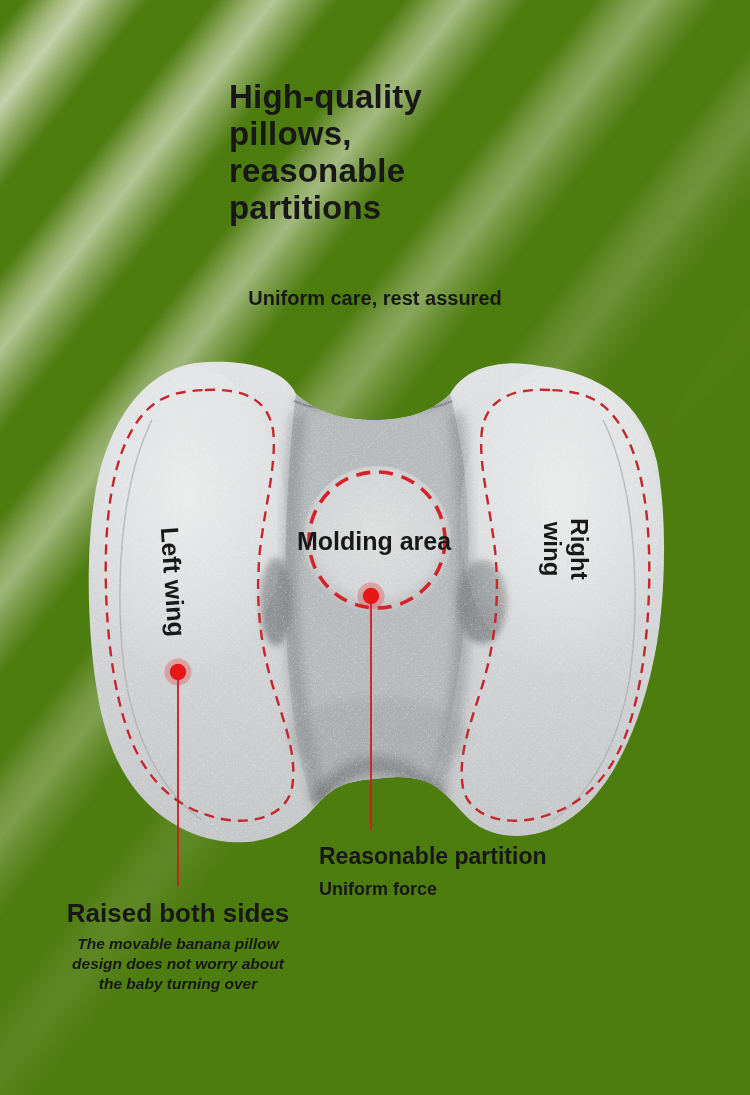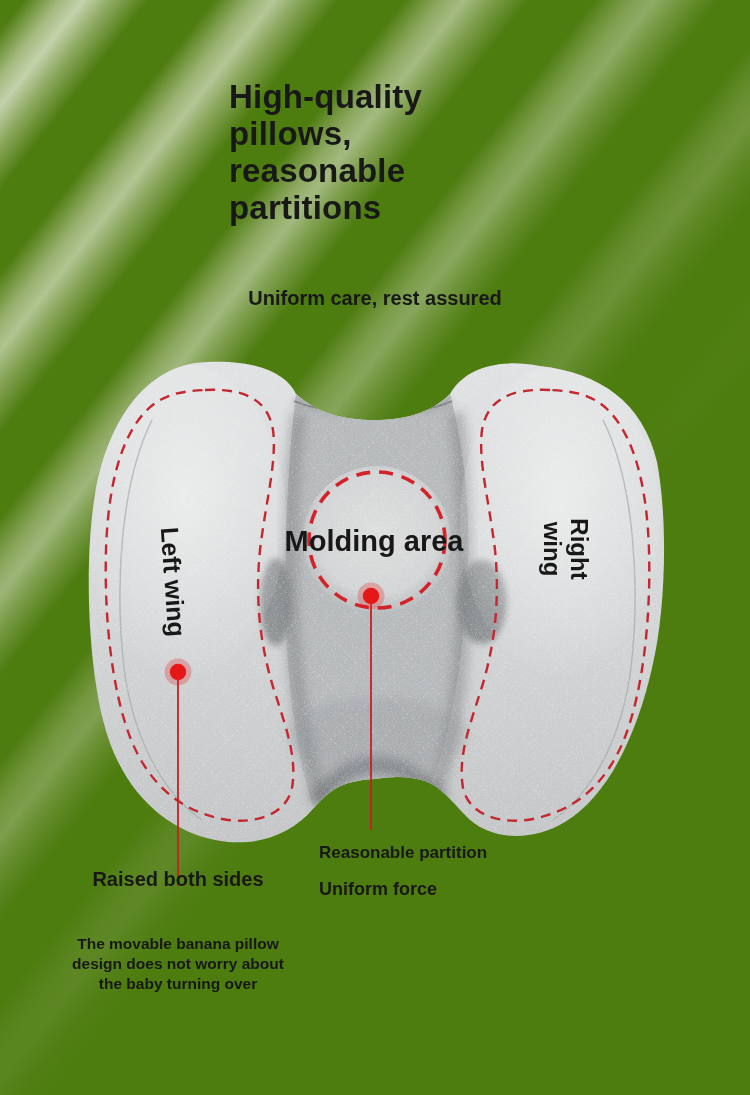--- a/index.html
+++ b/index.html
@@ -17,29 +17,29 @@
       rgba(255,248,241,0.55) 48px, rgba(255,252,248,0.75) 66px,
       rgba(255,248,241,0.45) 86px, rgba(255,250,245,0) 118px,
       rgba(255,250,245,0) 150px);
     -webkit-mask-image:linear-gradient(133deg,rgba(0,0,0,.95) 0%,rgba(0,0,0,.6) 32%,rgba(0,0,0,0) 62%);
     mask-image:linear-gradient(133deg,rgba(0,0,0,.95) 0%,rgba(0,0,0,.6) 32%,rgba(0,0,0,0) 62%);
   }
   .txt{position:absolute;color:#181818;font-weight:700;}
   .page-title{left:229px;top:78px;font-size:33px;line-height:37px;white-space:pre-line;letter-spacing:.2px;}
   .subtitle{left:0;top:250px;width:750px;text-align:center;font-size:21px;}
   .tagline{left:0;top:287px;width:750px;text-align:center;font-size:20px;}
-  .molding-label{left:374px;top:541px;transform:translate(-50%,-50%);font-size:29px;white-space:nowrap;}
+  .molding-label{left:374px;top:541px;transform:translate(-50%,-50%);font-size:25px;white-space:nowrap;}
   .left-wing-label{left:173px;top:582px;transform:translate(-50%,-50%) rotate(86deg);font-size:25px;white-space:nowrap;}
   .right-wing-label{left:566px;top:549px;transform:translate(-50%,-50%) rotate(90deg);
     font-size:24px;line-height:27px;text-align:center;white-space:pre-line;}
-  .partition-title{left:319px;top:843px;font-size:17px;white-space:nowrap;}
+  .partition-title{left:319px;top:843px;font-size:23px;white-space:nowrap;}
   .partition-sub{left:319px;top:879px;font-size:18px;white-space:nowrap;}
-  .raised-title{left:178px;top:868px;transform:translateX(-50%);font-size:20px;white-space:nowrap;}
+  .raised-title{left:178px;top:898px;transform:translateX(-50%);font-size:26px;white-space:nowrap;}
   .raised-desc{left:178px;top:934px;transform:translateX(-50%);width:280px;text-align:center;
-    font-size:15.5px;line-height:20px;white-space:pre-line;}
+    font-size:15.5px;line-height:20px;white-space:pre-line;font-style:italic;}
   svg.pillow{position:absolute;left:0;top:0;}
 </style>
 </head>
 <body>
 
 <div class="page">
   <div class="streaks"></div>
 
   <svg class="pillow" width="750" height="1095" viewBox="0 0 750 1095">
     <defs>

